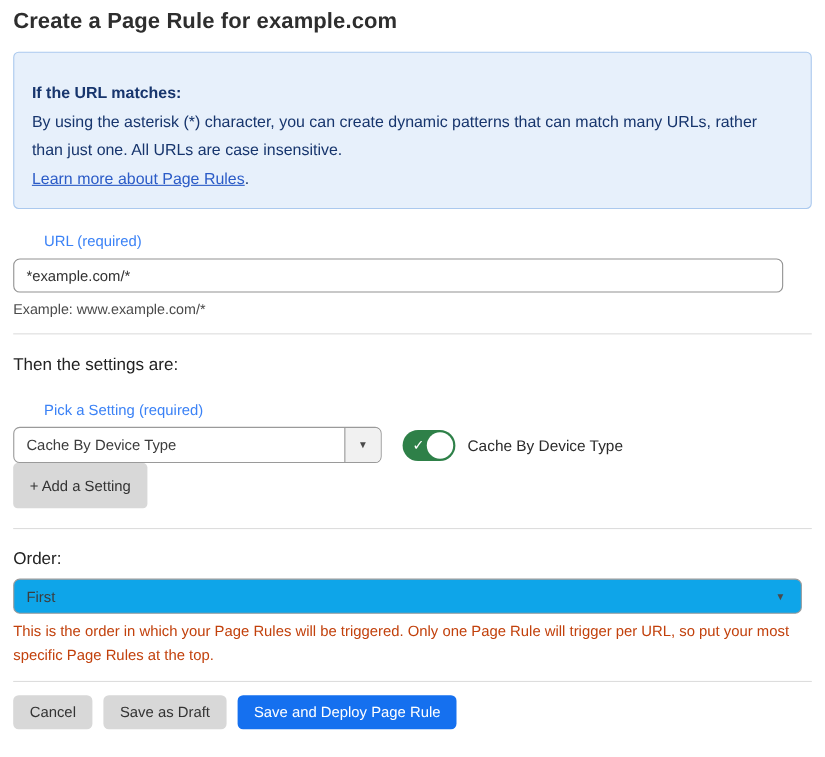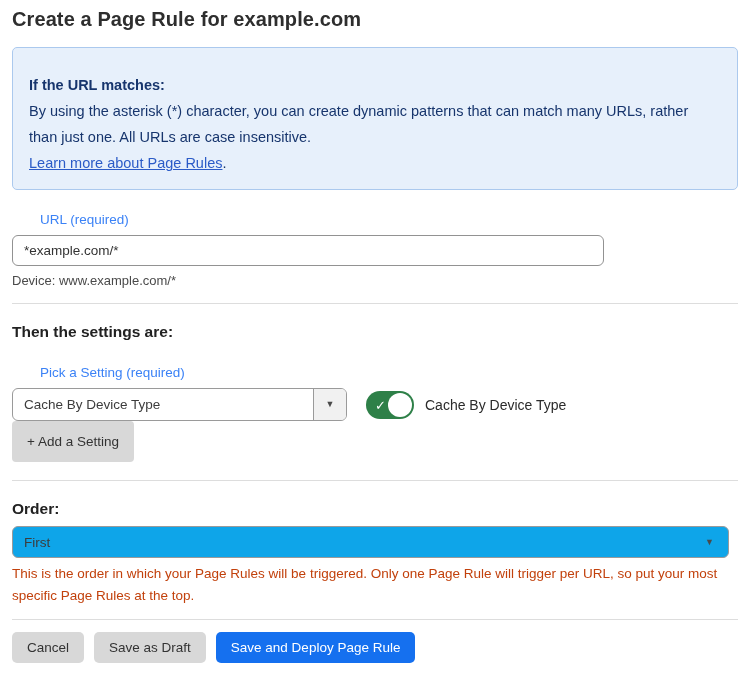--- a/index.html
+++ b/index.html
@@ -42,21 +42,21 @@
   
   .field-label {
     display: block;
     margin-top: 22px;
     font-size: 13.5px;
     color: #3b82f6;
     margin-left: 28px;
   }
   .text-input {
     display: block;
-    width: 592px;
+    width: 700px;
     height: 31px;
     margin-top: 8px;
     border: 1px solid #929292;
     border-radius: 6px;
     padding: 0 11px;
     font-size: 13.5px;
     font-family: "Liberation Sans", "DejaVu Sans", sans-serif;
     color: #333;
     background: #fff;
     outline: none;
@@ -69,21 +69,21 @@
 
   .divider {
     border: none;
     border-top: 1px solid #ddd;
     margin-top: 15px;
   }
 
   h2.section-heading {
     margin-top: 19px;
     font-size: 15.5px;
-    font-weight: 700;
+    font-weight: 400;
     color: #222;
   }
 
   
   .setting-row {
     margin-top: 8px;
     display: flex;
     align-items: center;
   }
   .select-box {
@@ -224,21 +224,21 @@
   <h1 class="page-title">Create a Page Rule for example.com</h1>
 
   <div class="info-box">
     <div class="info-heading">If the URL matches:</div>
     <div class="info-body">By using the asterisk (*) character, you can create dynamic patterns that can match many URLs, rather than just one. All URLs are case insensitive.</div>
     <div class="info-link-line"><a class="info-link">Learn more about Page Rules</a><span>.</span></div>
   </div>
 
   <label class="field-label">URL (required)</label>
   <input class="text-input" type="text" value="*example.com/*" style="">
-  <div class="helper-text">Device: www.example.com/*</div>
+  <div class="helper-text">Example: www.example.com/*</div>
 
   <hr class="divider">
 
   <h2 class="section-heading">Then the settings are:</h2>
 
   <label class="field-label" style="margin-top:24px">Pick a Setting (required)</label>
 
   <div class="setting-row">
     <div class="select-box">
       <span class="select-value">Cache By Device Type</span>

